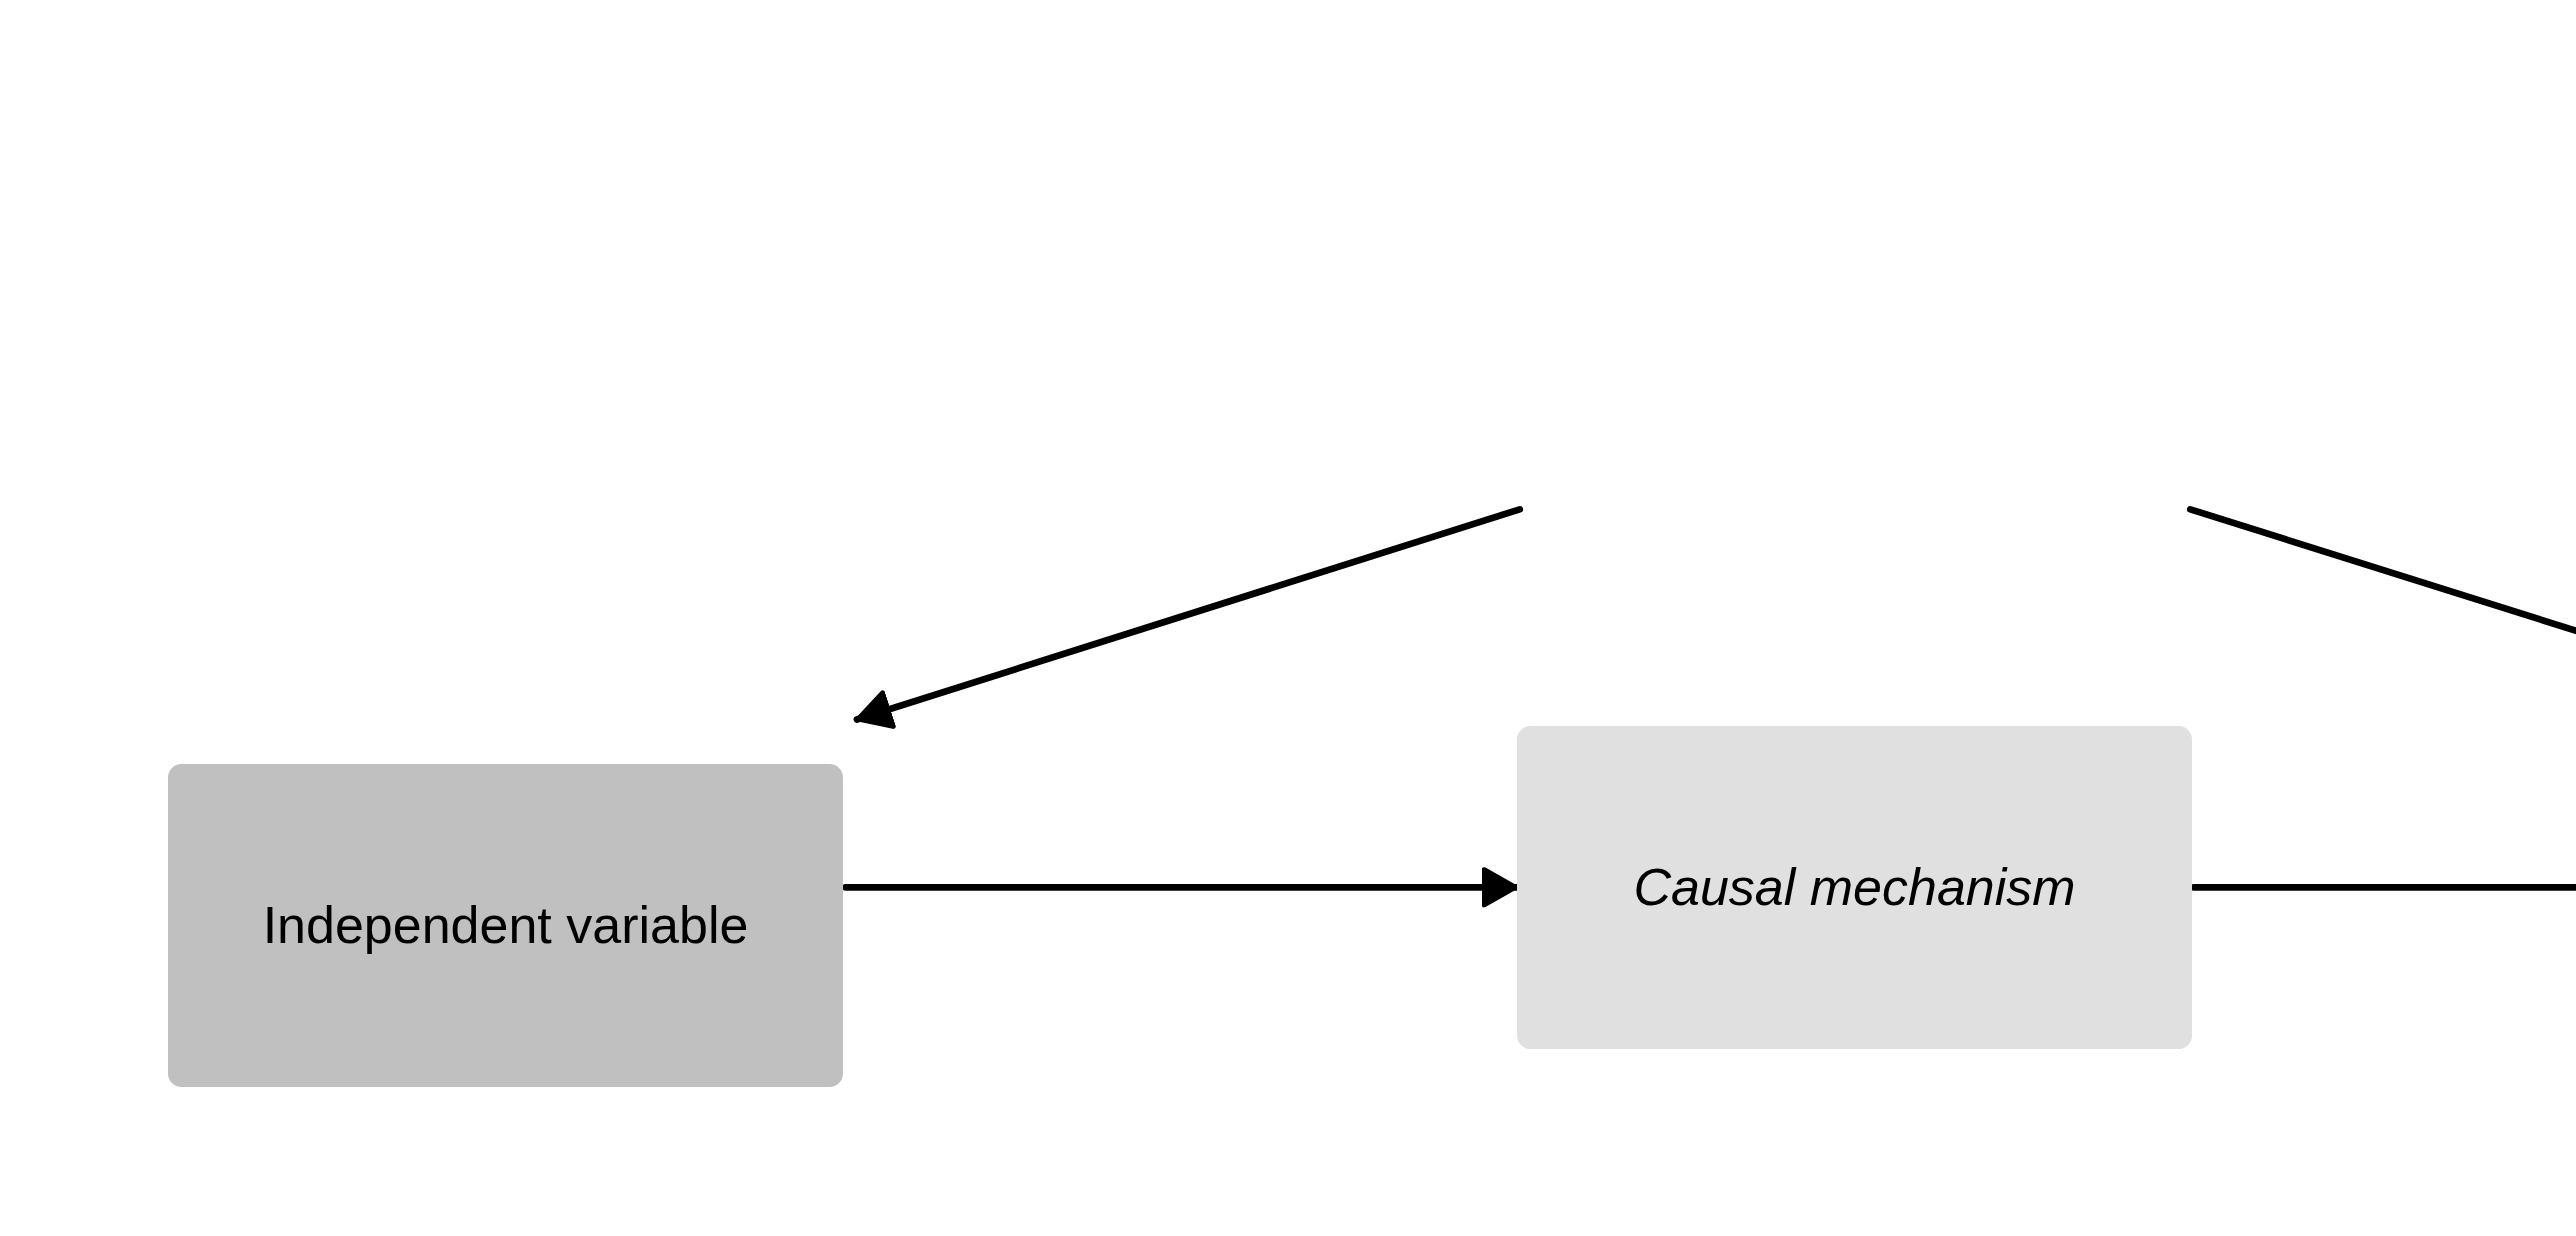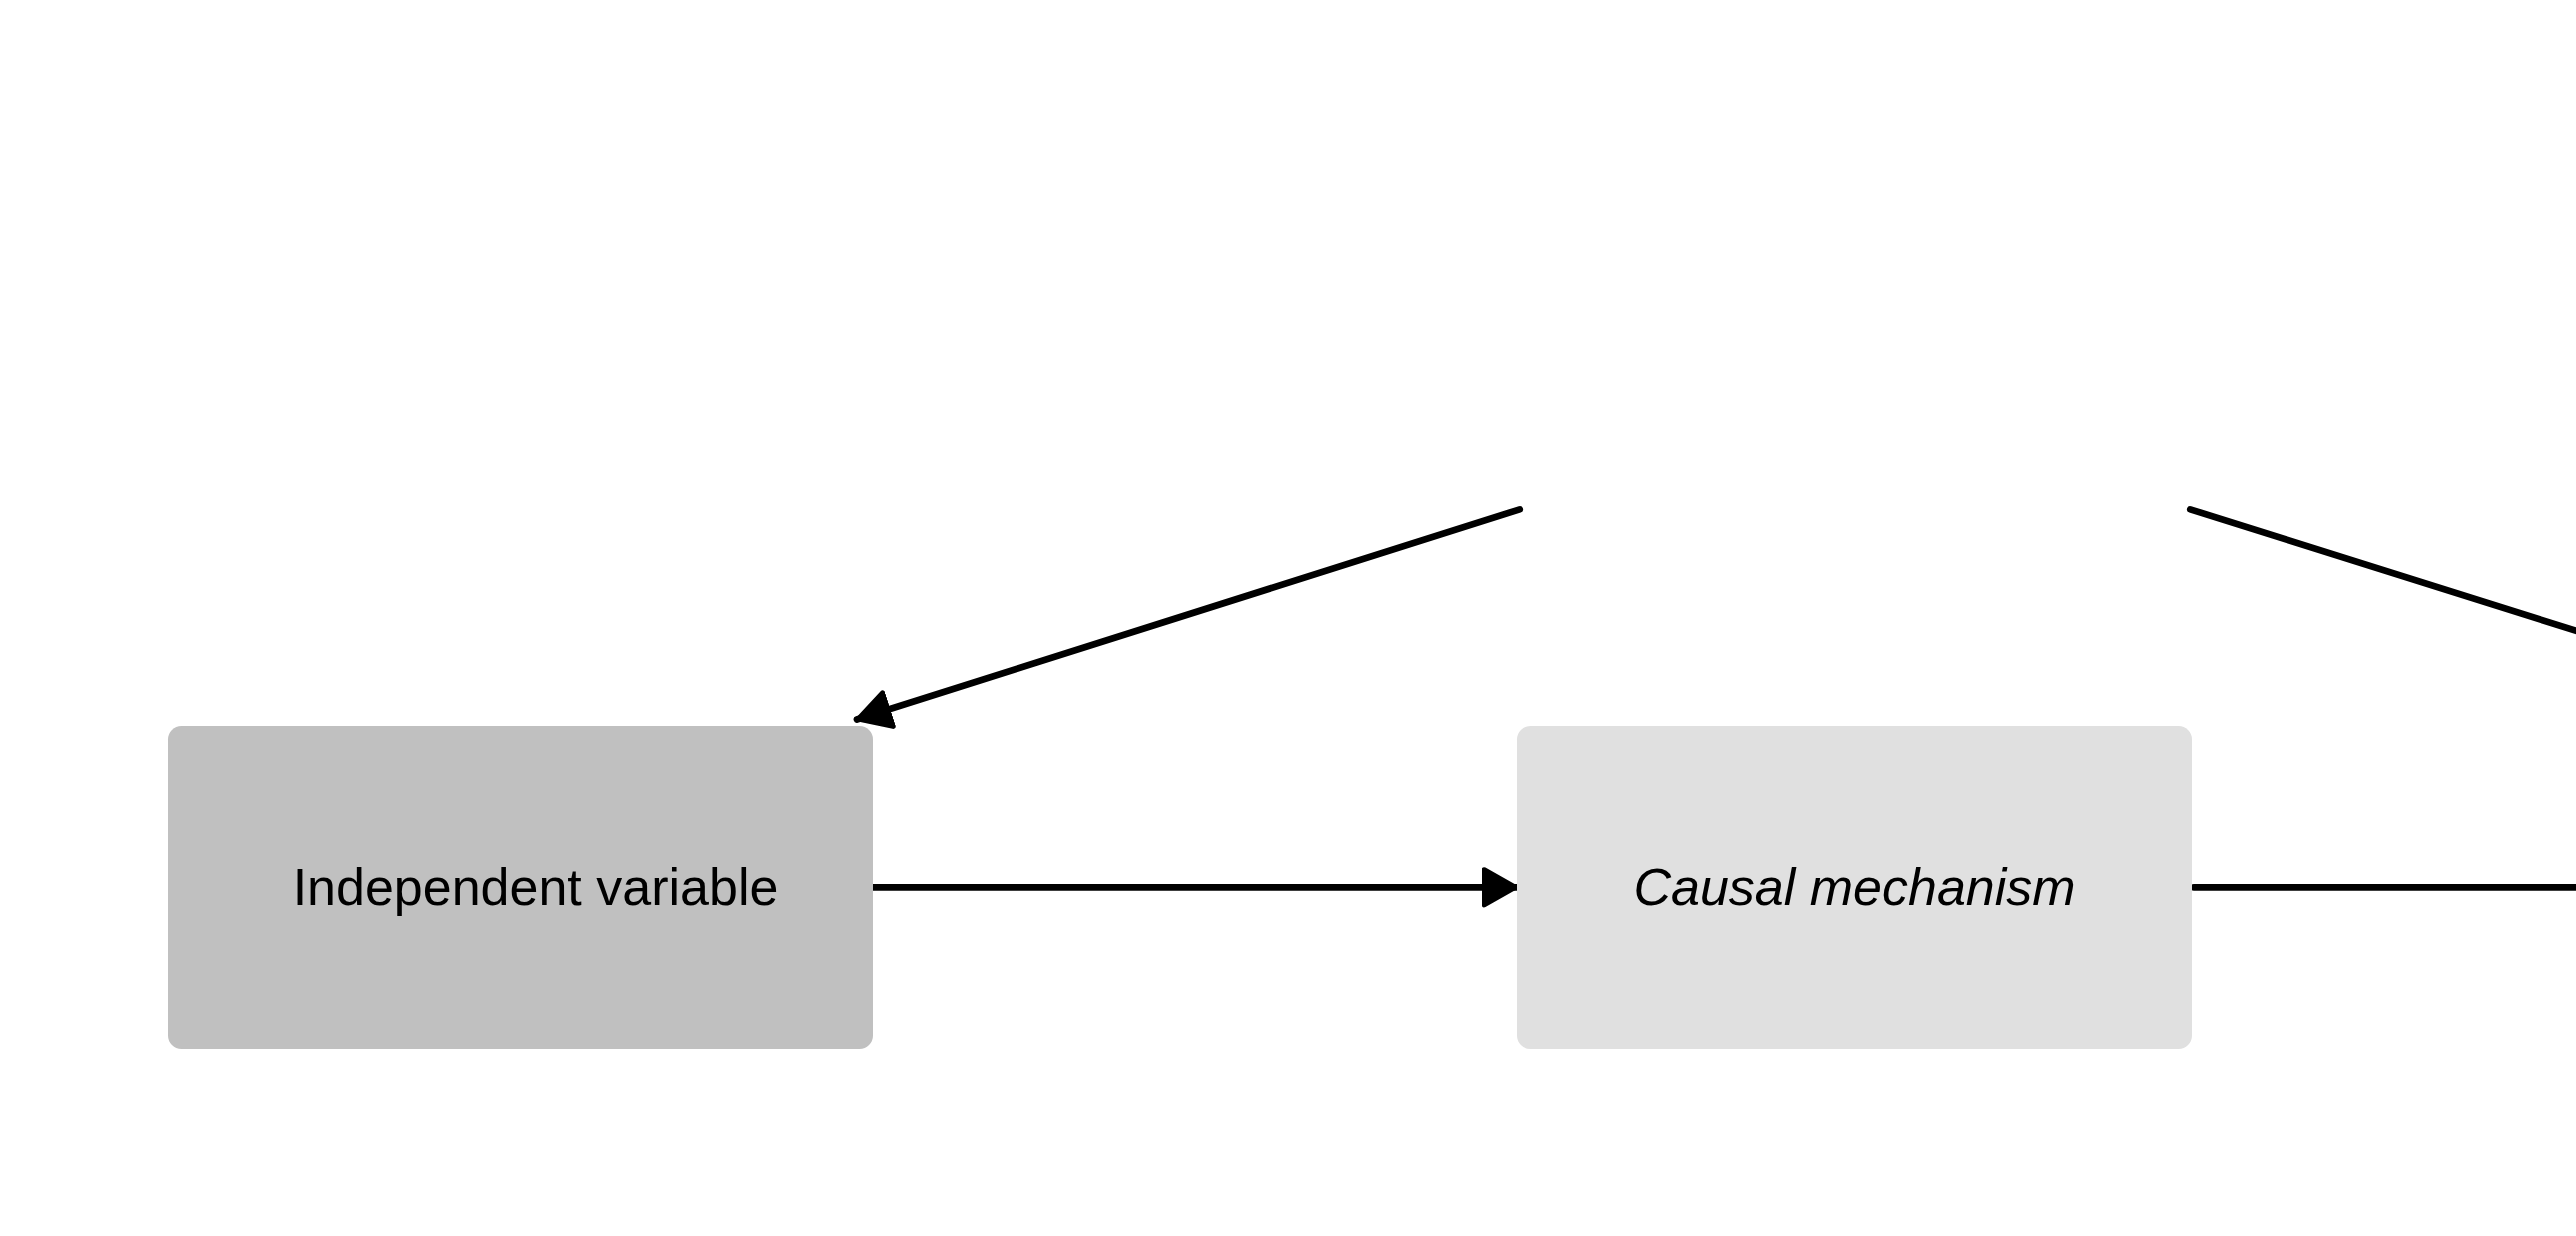--- a/index.html
+++ b/index.html
@@ -23,21 +23,21 @@
     justify-content: center;
     text-align: center;
   }
   .node .label {
     font-size: 52px;
     line-height: 1.2;
     color: #000000;
     letter-spacing: 0px;
   }
   #node-confounding { left: 1518px; top: 187px; }
-  #node-independent { left: 168px;  top: 726px; padding-left: 30px; }
+  #node-independent { left: 168px;  top: 764px; }
   #node-causal      { left: 1517px; top: 726px; font-style: italic; }
   .edges-layer {
     position: absolute;
     left: 0;
     top: 0;
     width: 3709px;
     height: 1236px;
   }
   .edge {
     stroke-width: 13px;

